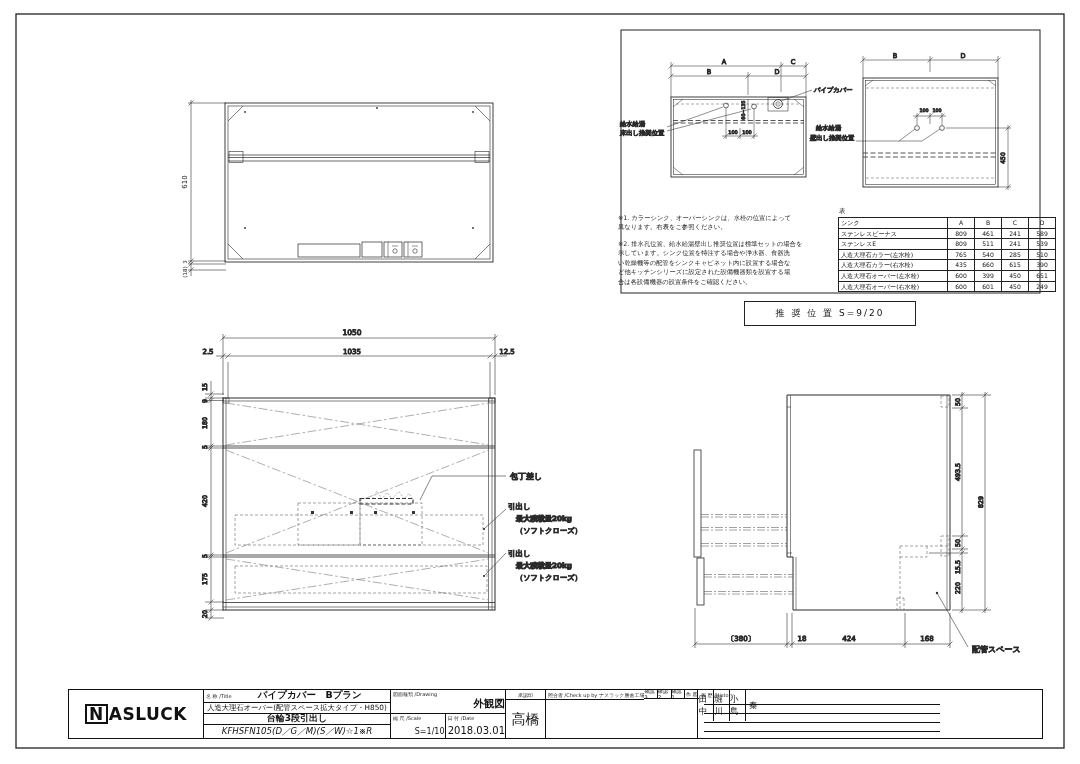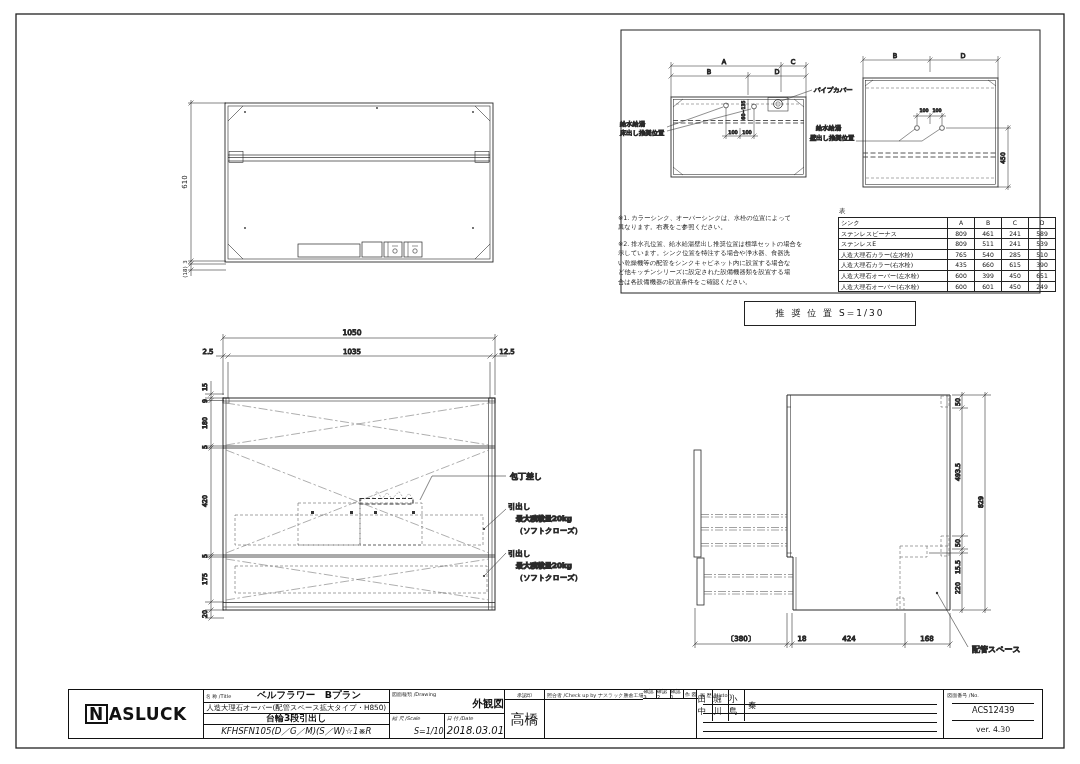--- a/index.html
+++ b/index.html
@@ -32,21 +32,21 @@
   #logo{font-weight:900;font-size:17px;letter-spacing:0.5px;display:flex;align-items:center;}
   #logo .nbox{border:2.5px solid #111;padding:0 2px;margin-right:1px;line-height:16px;}
   
   #titleCell{width:187px;display:flex;flex-direction:column;}
   .trow{border-bottom:0.9px solid #111;display:flex;align-items:center;justify-content:center;
         box-sizing:border-box;overflow:hidden;white-space:nowrap;}
   .trow:last-child{border-bottom:none;}
   
   #drawCell{width:115px;display:flex;flex-direction:column;}
   #drawTop{height:25px;border-bottom:0.9px solid #111;box-sizing:border-box;position:relative;}
-  #drawBottom{height:25px;display:flex;font-style:italic;}
+  #drawBottom{height:25px;display:flex;}
   .half{box-sizing:border-box;position:relative;height:100%;}
   .cellval{position:absolute;left:0;right:0;bottom:2px;text-align:right;}
   
   #checkCell{width:152px;display:flex;flex-direction:row;font-size:5px;}
   #checkHdr{height:10px;border-bottom:0.8px solid #111;box-sizing:border-box;
         display:flex;align-items:center;padding-left:2px;}
   #checkCols,#checkVals{display:flex;flex:none;}
   #checkCols{height:9px;border-bottom:0.8px solid #111;box-sizing:border-box;}
   .ccol{width:25%;border-right:0.8px solid #111;box-sizing:border-box;display:flex;
         align-items:center;justify-content:center;}
@@ -360,33 +360,33 @@
         <td class="name">人造大理石オーバー(右水栓)</td>
         <td class="num">600</td>
         <td class="num">601</td>
         <td class="num">450</td>
         <td class="num">249</td>
       </tr>
     </tbody>
       </table>
   </div>
 
-  <div id="recBox" class="abs">推 奨 位 置  S=1/30</div>
+  <div id="recBox" class="abs">推 奨 位 置  S=9/20</div>
 
   <div id="titleblock" class="abs">
     <div id="logoCell" class="tb-cell">
       <div id="logo">
         <span class="nbox">N</span>
           <span>ASLUCK</span>
       </div>
     </div>
     <div id="titleCell" class="tb-cell">
       <div class="trow" style="height:13px;justify-content:flex-start;padding:0 2px;">
         <span class="tlabel">名 称 /Title</span>
-        <span style="font-size:9.5px;font-weight:bold;flex:1;text-align:center;">ベルフラワー　Bプラン</span>
+        <span style="font-size:9.5px;font-weight:bold;flex:1;text-align:center;">パイプカバー　Bプラン</span>
       </div>
       <div class="trow" style="height:11px;font-size:7.3px;">人造大理石オーバー(配管スペース拡大タイプ・H850)</div>
       <div class="trow" style="height:12px;font-size:9px;font-weight:bold;">台輪3段引出し</div>
       <div class="trow" style="height:13px;font-size:8.6px;font-style:italic;">KFHSFN105(D／G／M)(S／W)☆1※R</div>
     </div>
     <div id="drawCell" class="tb-cell">
       <div id="drawTop">
         <span class="tlabel" style="position:absolute;left:2px;top:1px;">図面種類 /Drawing</span>
         <div class="cellval" style="font-size:10.5px;font-weight:bold;">外観図</div>
       </div>
@@ -424,22 +424,15 @@
         <div class="ccol">秦</div>
       </div>
     </div>
     <div id="histCell" class="tb-cell">
       <span class="tlabel" style="position:absolute;left:3px;top:2px;">履 歴 /History</span>
       <div class="hline" style="top:14px;"></div>
       <div class="hline" style="top:23px;"></div>
       <div class="hline" style="top:32px;"></div>
       <div class="hline" style="top:41px;"></div>
     </div>
-    <div id="numCell" class="tb-cell">
-      <span class="tlabel" style="position:absolute;left:3px;top:2px;">図面番号 /No.</span>
-      <div class="nline" style="top:13px;"></div>
-      <div style="position:absolute;left:0;right:0;top:15px;text-align:center;font-size:8.2px;">ACS12439</div>
-      <div class="nline" style="top:30px;"></div>
-      <div style="position:absolute;left:0;right:0;top:35px;text-align:center;font-size:7.8px;">ver. 4.30</div>
-    </div>
   </div>
 
 </div>
 
 </body></html>

